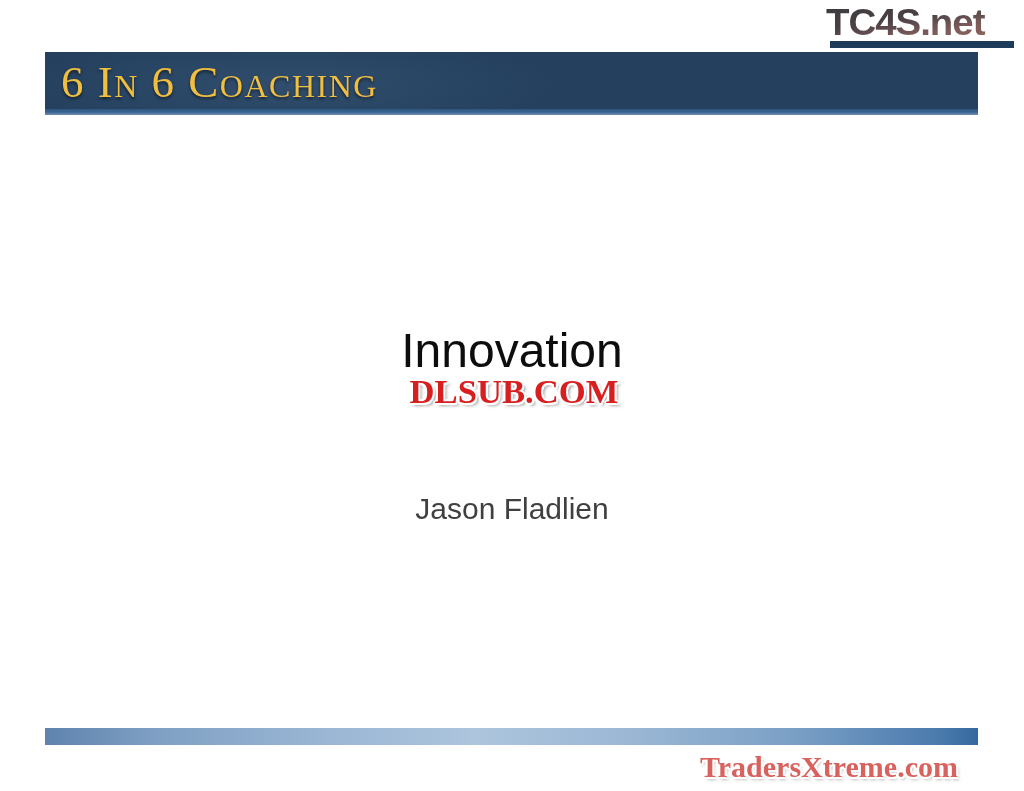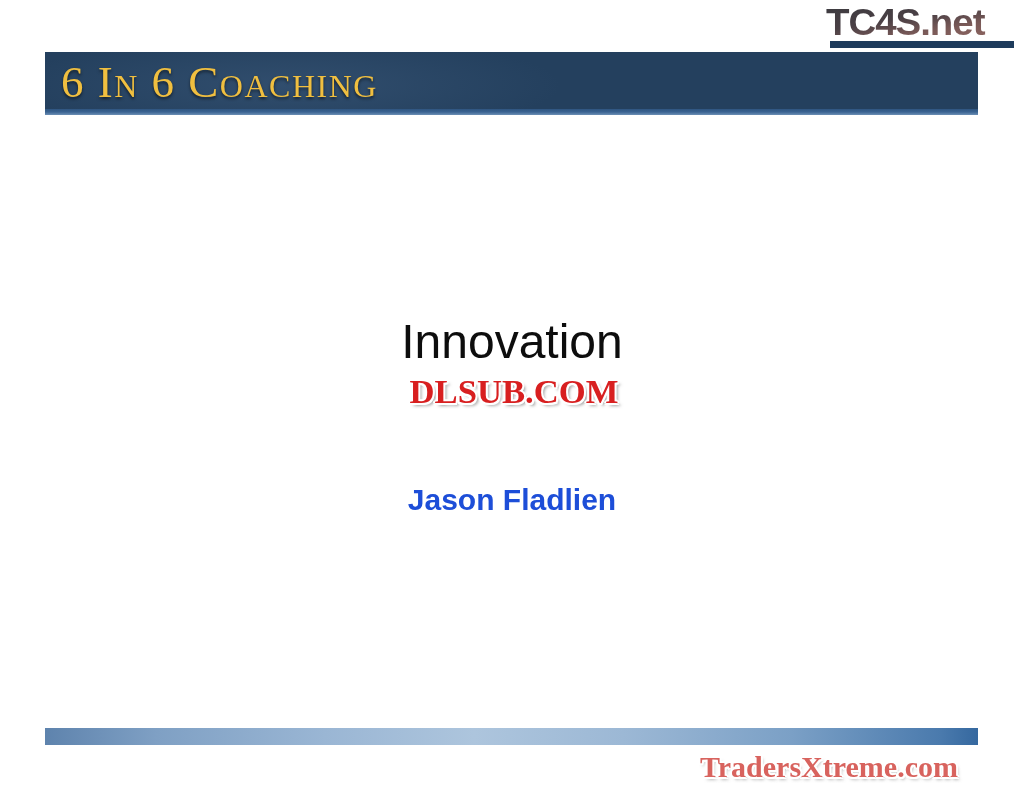--- a/index.html
+++ b/index.html
@@ -98,28 +98,28 @@
     top: 310px;
     width: 688px;
     text-align: center;
   }
   .slide-title {
     font-family: "Liberation Sans", sans-serif;
     font-size: 48px;
     line-height: 58px;
     color: #0d0d0d;
     font-weight: normal;
-    margin: 3px;
+    margin: 12px;
   }
   .slide-subtitle {
     font-family: "Liberation Sans", sans-serif;
     font-size: 30px;
     line-height: 40px;
-    color: #1d4ed8;
-    font-weight: bold;
+    color: #404040;
+    font-weight: normal;
     margin: 16px;
     padding-top: 93px;
   }
 
   
   .dlsub-watermark {
     position: absolute;
     left: 366px;
     top: 372px;
     width: 296px;

